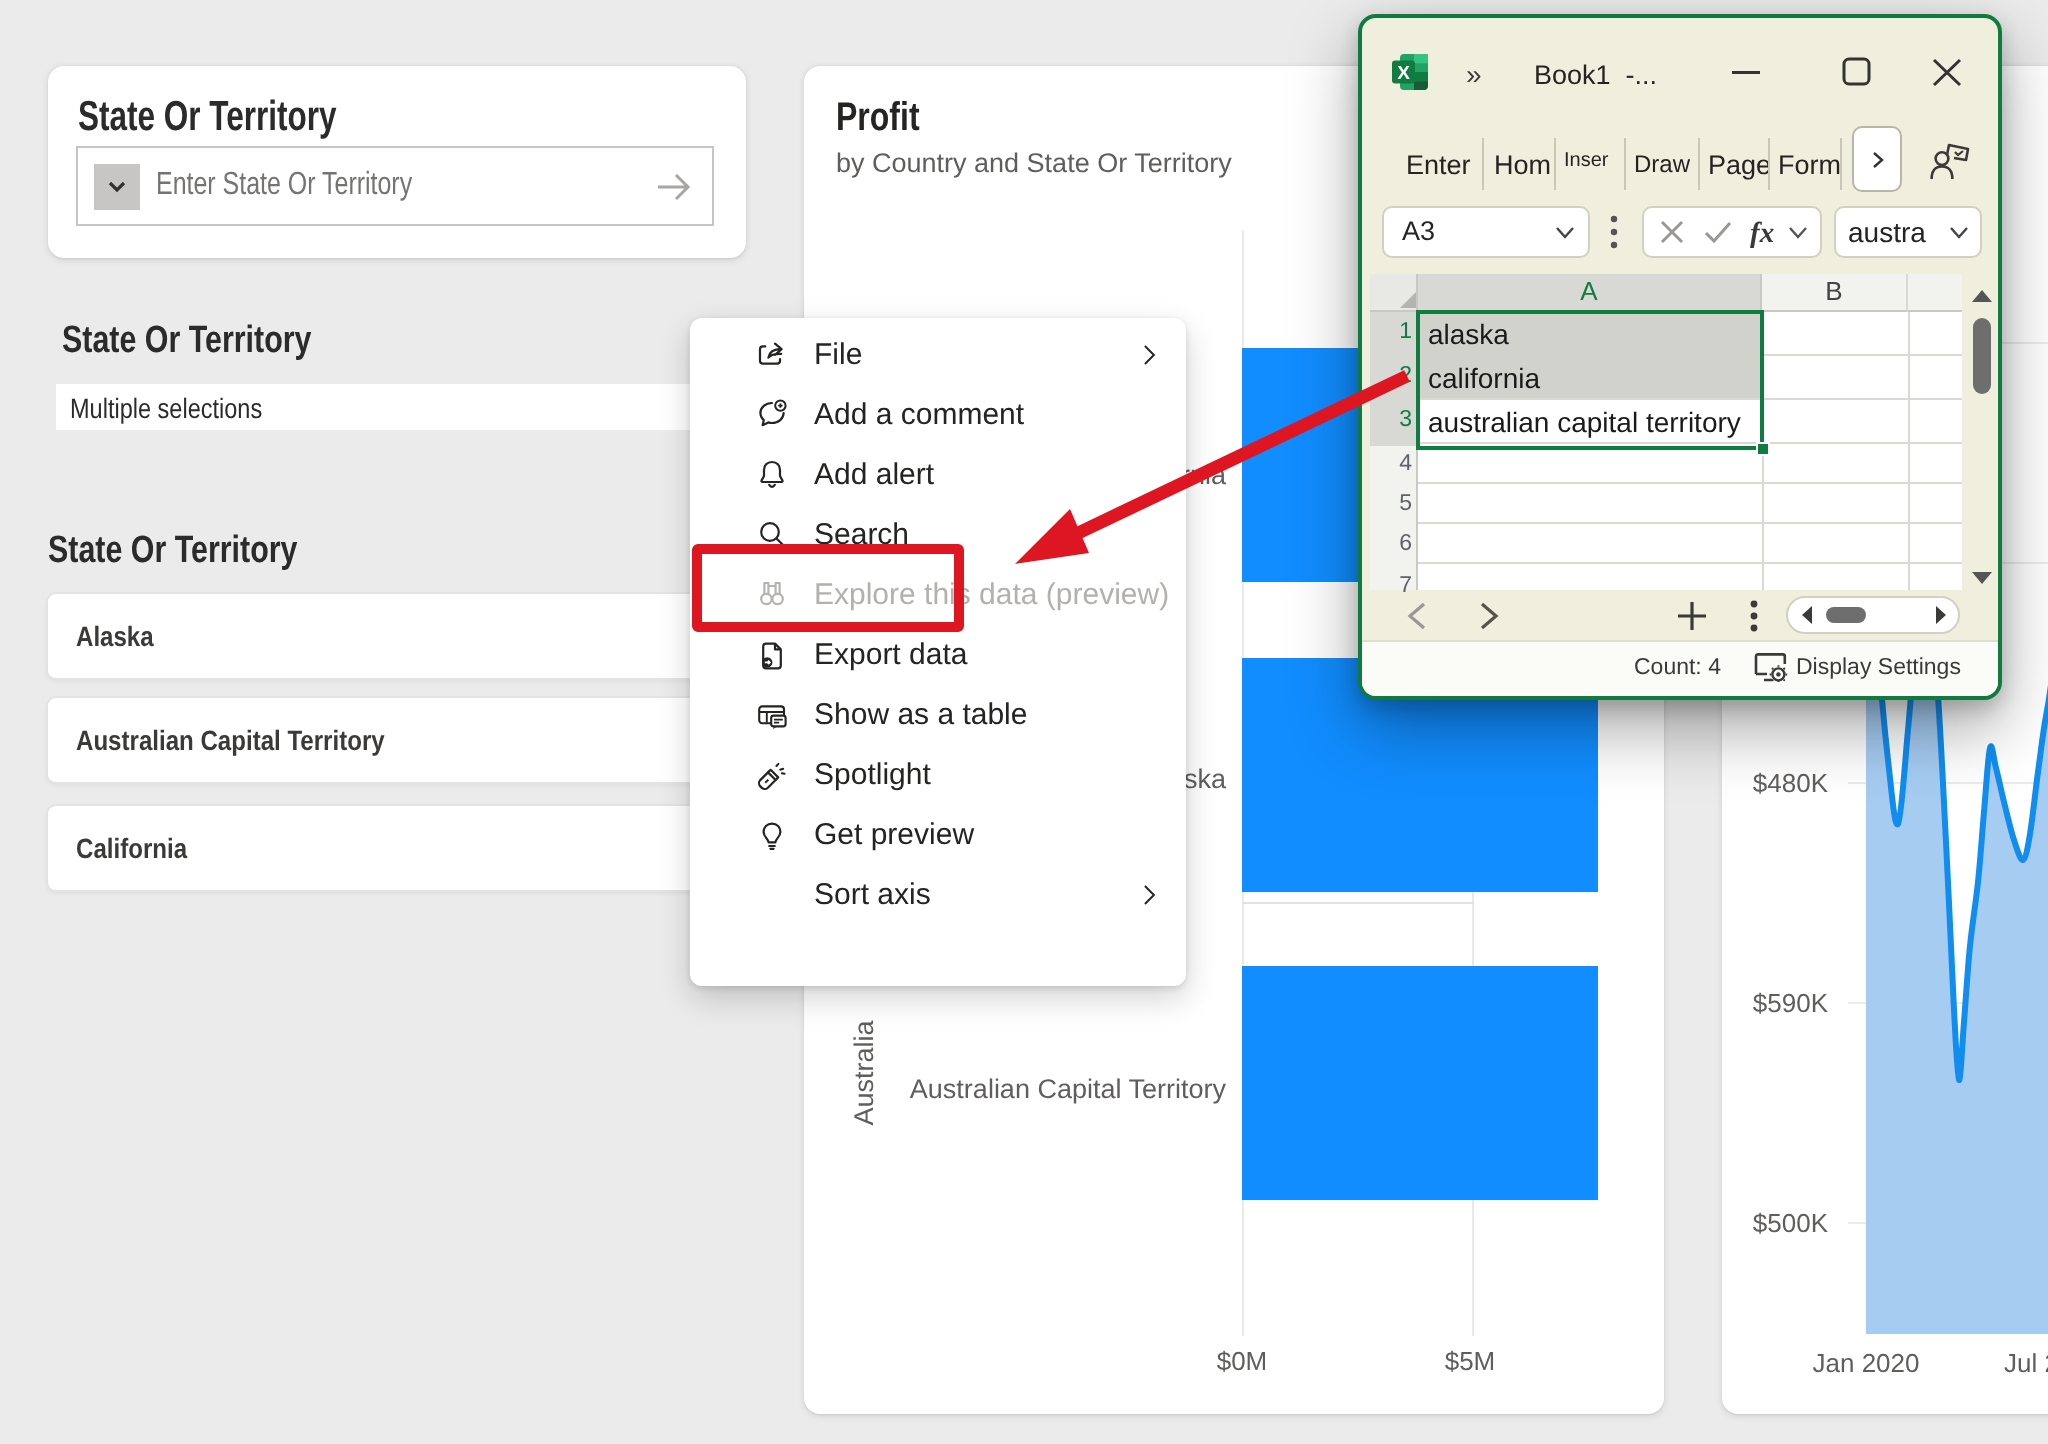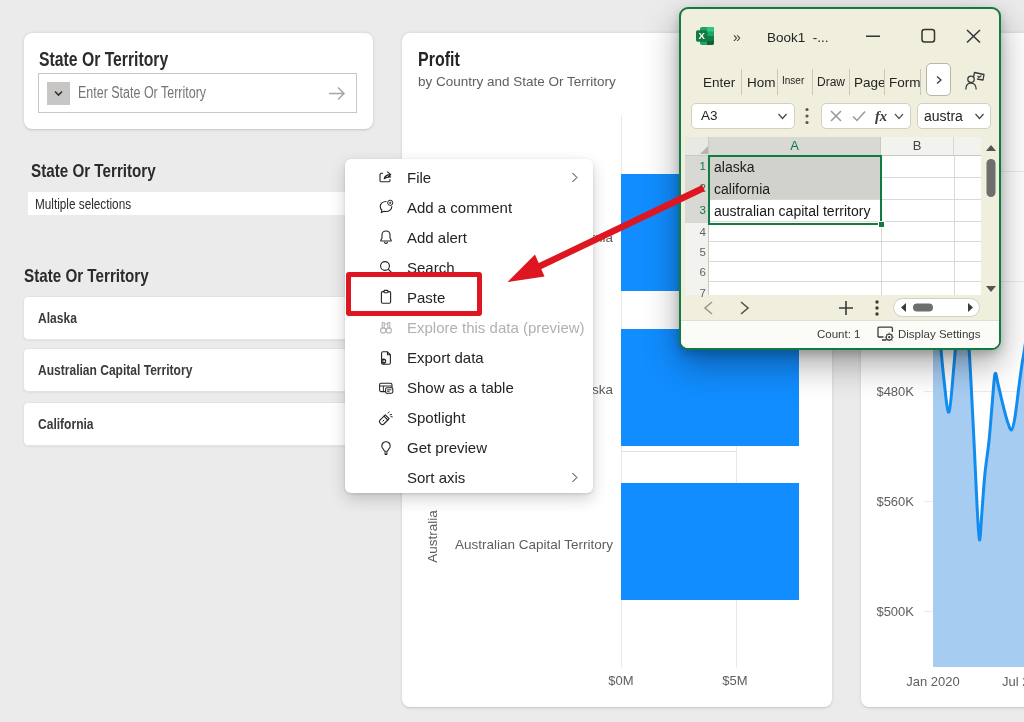--- a/index.html
+++ b/index.html
@@ -79,21 +79,21 @@
 </div>
 
 <div class="card" style="left:861px; top:33px; width:180px; height:674px; border-radius:8px 0 0 8px;">
 
   <div class="abs" style="left:63px; top:138px; width:117px; height:1px; background:#ebebeb;"></div>
   <div class="abs" style="left:63px; top:248px; width:117px; height:1px; background:#ebebeb;"></div>
   <div class="abs" style="left:63px; top:358px; width:117px; height:1px; background:#ebebeb;"></div>
   <div class="abs" style="left:63px; top:468px; width:117px; height:1px; background:#ebebeb;"></div>
   <div class="abs" style="left:63px; top:578px; width:117px; height:1px; background:#ebebeb;"></div>
   <div class="glabel" style="left:0; top:351px; width:53px; text-align:right;">$480K</div>
-  <div class="glabel" style="left:0; top:461px; width:53px; text-align:right;">$560K</div>
+  <div class="glabel" style="left:0; top:461px; width:53px; text-align:right;">$590K</div>
   <div class="glabel" style="left:0; top:571px; width:53px; text-align:right;">$500K</div>
   <svg class="abs" style="left:0; top:0;" width="180" height="674" viewBox="0 0 180 674">
     <path d="M72,185 C73.0,202.5 76.2,263.0 78,290 C79.8,317.0 81.3,332.2 83,347 C84.7,361.8 86.3,381.5 88,379 C89.7,376.5 91.5,347.3 93,332 C94.5,316.7 95.7,296.8 97,287 C98.3,277.2 99.3,270.5 101,273 C102.7,275.5 105.2,282.8 107,302 C108.8,321.2 110.5,359.7 112,388 C113.5,416.3 114.9,452.2 116,472 C117.1,491.8 117.7,506.0 118.5,507 C119.3,508.0 120.1,489.2 121,478 C121.9,466.8 122.8,451.7 124,440 C125.2,428.3 126.8,419.2 128,408 C129.2,396.8 130.0,384.2 131,373 C132.0,361.8 133.0,344.7 134,341 C135.0,337.3 135.8,346.5 137,351 C138.2,355.5 139.5,362.0 141,368 C142.5,374.0 144.4,382.2 146,387 C147.6,391.8 149.2,397.5 150.5,397 C151.8,396.5 152.8,391.3 154,384 C155.2,376.7 156.8,361.8 158,353 C159.2,344.2 160.0,337.7 161,331 C162.0,324.3 162.5,323.5 164,313 C165.5,302.5 169.0,275.5 170,268 L170,634 L72,634 Z" fill="#a6ccf2"></path>
     <path d="M72,185 C73.0,202.5 76.2,263.0 78,290 C79.8,317.0 81.3,332.2 83,347 C84.7,361.8 86.3,381.5 88,379 C89.7,376.5 91.5,347.3 93,332 C94.5,316.7 95.7,296.8 97,287 C98.3,277.2 99.3,270.5 101,273 C102.7,275.5 105.2,282.8 107,302 C108.8,321.2 110.5,359.7 112,388 C113.5,416.3 114.9,452.2 116,472 C117.1,491.8 117.7,506.0 118.5,507 C119.3,508.0 120.1,489.2 121,478 C121.9,466.8 122.8,451.7 124,440 C125.2,428.3 126.8,419.2 128,408 C129.2,396.8 130.0,384.2 131,373 C132.0,361.8 133.0,344.7 134,341 C135.0,337.3 135.8,346.5 137,351 C138.2,355.5 139.5,362.0 141,368 C142.5,374.0 144.4,382.2 146,387 C147.6,391.8 149.2,397.5 150.5,397 C151.8,396.5 152.8,391.3 154,384 C155.2,376.7 156.8,361.8 158,353 C159.2,344.2 160.0,337.7 161,331 C162.0,324.3 162.5,323.5 164,313 C165.5,302.5 169.0,275.5 170,268 " fill="none" stroke="#118DF0" stroke-width="3" stroke-linejoin="round"></path>
   </svg>
   <div class="glabel" style="left:42px; top:641px; width:60px; text-align:center;">Jan 2020</div>
   <div class="glabel" style="left:141px; top:641px; width:60px; text-align:left; white-space:nowrap;">Jul 20</div>
 </div>
 
 <div id="menu" class="abs" style="left:345px; top:159px; width:248px; height:334px; background:#fff; border-radius:6px; box-shadow:0 6px 16px rgba(0,0,0,0.18), 0 1px 3px rgba(0,0,0,0.12); z-index:10; padding-top:3px;">
@@ -129,29 +129,20 @@
       <span class="mit">Add alert</span>
     </div>
   <div class="mi">
       <span class="mic">
         <svg viewBox="0 0 16 16">
           <circle cx="7" cy="7" r="4.4" fill="none" stroke="#252423" stroke-width="1.1"></circle>
           <path d="M10.4 10.4 L14 14" stroke="#252423" stroke-width="1.1" stroke-linecap="round"></path>
         </svg>
       </span>
       <span class="mit">Search</span>
-    </div>
-  <div class="mi">
-      <span class="mic">
-        <svg viewBox="0 0 16 16">
-          <path d="M6.2 2.6 H4.6 C3.9 2.6 3.4 3.1 3.4 3.8 V13 C3.4 13.7 3.9 14.2 4.6 14.2 H11.4 C12.1 14.2 12.6 13.7 12.6 13 V3.8 C12.6 3.1 12.1 2.6 11.4 2.6 H9.8" fill="none" stroke="#252423" stroke-width="1.1" stroke-linejoin="round"></path>
-          <rect x="6" y="1.4" width="4" height="2.4" rx="0.8" fill="none" stroke="#252423" stroke-width="1.1"></rect>
-        </svg>
-      </span>
-      <span class="mit">Paste</span>
     </div>
   <div class="mi mdis">
       <span class="mic">
         <svg viewBox="0 0 16 16">
           <path d="M4.2 2.5 H6.2 V8 H4.2 Z M9.8 2.5 H11.8 V8 H9.8 Z M6.2 4 H9.8" fill="none" stroke="#b6b4b1" stroke-width="1.1" stroke-linejoin="round"></path>
           <circle cx="5.2" cy="10.5" r="2.6" fill="none" stroke="#b6b4b1" stroke-width="1.1"></circle>
           <circle cx="10.8" cy="10.5" r="2.6" fill="none" stroke="#b6b4b1" stroke-width="1.1"></circle>
         </svg>
       </span>
       <span class="mit">Explore this data (preview)</span>
@@ -330,21 +321,21 @@
       <circle cx="40" cy="15" r="1.7" fill="#3a3a38"></circle>
     </svg>
   <div class="abs" style="left:212px; top:289px; width:87px; height:19px; background:#fff; border:1px solid #d2d0c0; border-radius:10px;"></div>
   <svg class="abs" style="left:218px; top:292px;" width="76" height="13" viewBox="0 0 76 13">
       <path d="M7 2 L2 6.5 L7 11 Z" fill="#3a3a38"></path>
       <rect x="14" y="2.5" width="20" height="8" rx="4" fill="#6e6e6e"></rect>
       <path d="M69 2 L74 6.5 L69 11 Z" fill="#3a3a38"></path>
     </svg>
 
   <div class="abs" style="left:0; top:311px; width:322px; height:30px; background:#fbfbf8; border-top:1px solid #e0ded0;"></div>
-  <div class="xw" style="left:136px; top:319px; font-size:11.5px; color:#3a3a38;">Count: 1</div>
+  <div class="xw" style="left:136px; top:319px; font-size:11.5px; color:#3a3a38;">Count: 4</div>
   <svg class="abs" style="left:196px; top:317px;" width="18" height="16" viewBox="0 0 18 16">
     <path d="M1 11 V2.2 C1 1.6 1.4 1.2 2 1.2 H14.4 C15 1.2 15.4 1.6 15.4 2.2 V6" fill="none" stroke="#3a3a38" stroke-width="1.3"></path>
     <path d="M1 11 H6.5 M5 14 H9" stroke="#3a3a38" stroke-width="1.3"></path>
     <circle cx="12.2" cy="11.2" r="3" fill="none" stroke="#3a3a38" stroke-width="1.2"></circle>
     <circle cx="12.2" cy="11.2" r="1.1" fill="#3a3a38"></circle>
     <path d="M12.2 7.4 V6.6 M12.2 15 V14.2 M8.6 11.2 H7.8 M16.6 11.2 H15.8 M9.6 8.6 L9 8 M15.4 14.4 L14.8 13.8 M14.8 8.6 L15.4 8 M9 14.4 L9.6 13.8" stroke="#3a3a38" stroke-width="1"></path>
   </svg>
   <div class="xw" style="left:217px; top:319px; font-size:11.5px; color:#3a3a38;">Display Settings</div>
 </div>
 

